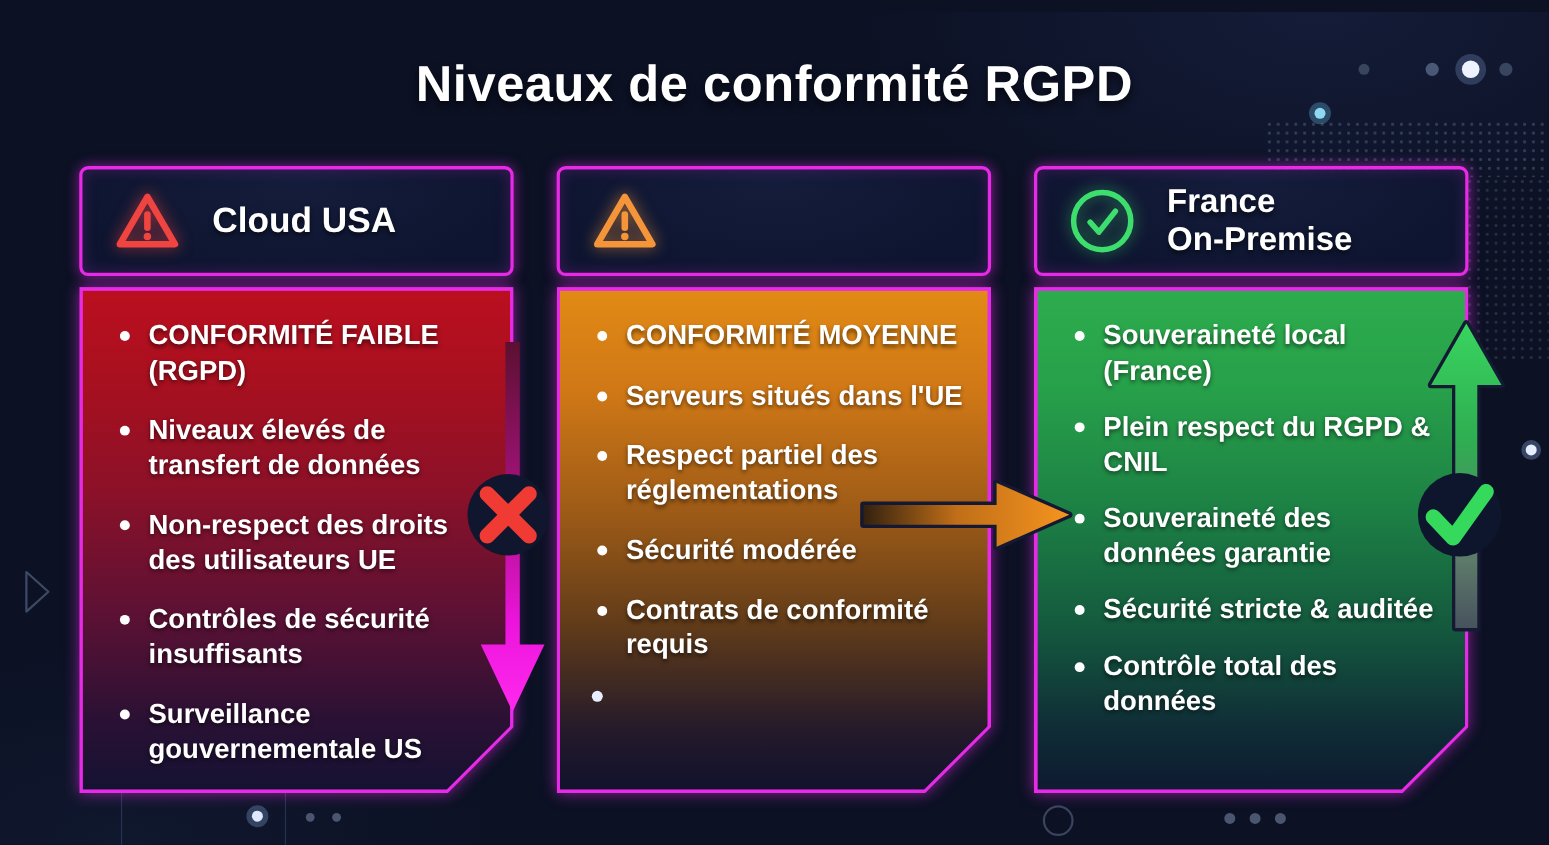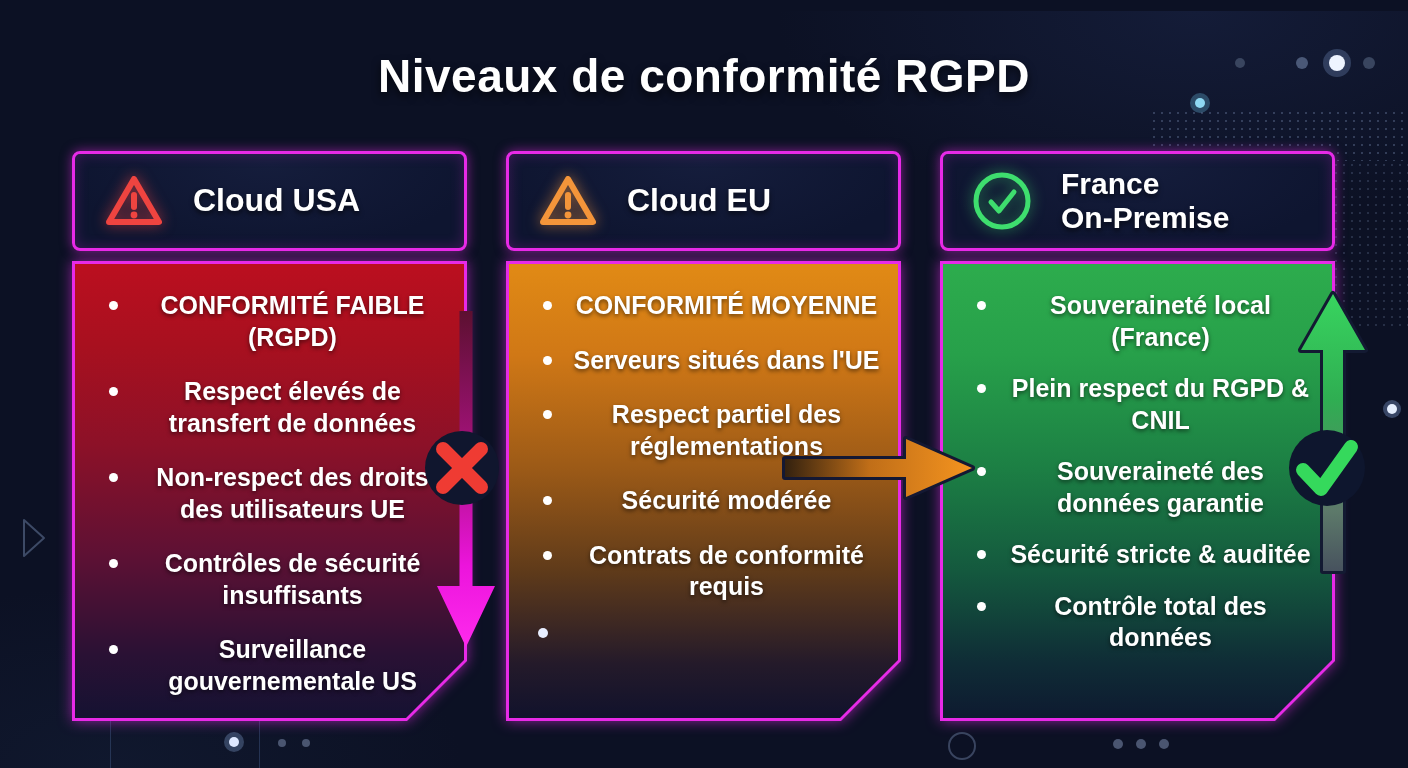--- a/index.html
+++ b/index.html
@@ -54,21 +54,20 @@
       clip-path:polygon(0 0,100% 0,100% calc(100% - 58px),calc(100% - 58px) 100%,0 100%);}
   .bd-in-usa{background:linear-gradient(180deg,#bb0f1f 0%,#a8101f 18%,#8c1128 40%,#5e1134 64%,#2a1134 86%,#151232 100%);}
   .bd-in-eu{background:linear-gradient(180deg,#e18a15 0%,#d07816 20%,#9c5a17 45%,#5e3a1a 68%,#241a2a 88%,#11122c 100%);}
   .bd-in-fr{background:linear-gradient(180deg,#2dac4d 0%,#27a04a 20%,#1c7f44 45%,#14583e 68%,#0f2c36 88%,#0e1a30 100%);}
 
   ul.bullets{list-style:none;margin:26px 14px 0 30px;padding:0;}
   ul.bullets li{
     position:relative;padding-left:30px;margin-bottom:23px;
     color:#fff;font-size:25px;font-weight:600;line-height:1.26;
     text-shadow:0 2px 4px rgba(0,0,0,.55);
-    text-align:center;
   }
   .col-fr ul.bullets li{margin-bottom:20px;}
   ul.bullets li::before{
     content:"";position:absolute;left:4px;top:11px;width:9px;height:9px;
     border-radius:50%;background:#fff;
   }
   
   .overlay{position:absolute;inset:0;z-index:5;pointer-events:none;}
   .dotgrid{position:absolute;z-index:1;pointer-events:none;
     background-image:radial-gradient(circle, rgba(125,145,185,.33) 1.2px, transparent 1.4px);
@@ -103,42 +102,38 @@
       <span class="hd-text">
         <span>Cloud USA</span>
         <span></span>
       </span>
     </header>
     <div class="bd-wrap">
       <div class="bd">
         <div class="bd-in bd-in-usa">
           <ul class="bullets">
             <li>CONFORMITÉ FAIBLE (RGPD)</li>
-            <li>Respect élevés de transfert de données</li>
+            <li>Niveaux élevés de transfert de données</li>
             <li>Non-respect des droits des utilisateurs UE</li>
             <li>Contrôles de sécurité insuffisants</li>
             <li>Surveillance gouvernementale US</li>
           </ul>
         </div>
       </div>
     </div>
   </section>
 
   <section class="col col-eu">
     <header class="hd">
       <span class="icon icon-eu">
         <svg width="60" height="56" viewBox="0 0 60 56">
           <path d="M30 6 L55 49 L5 49 Z" fill="none" stroke="#f4953a" stroke-width="6" stroke-linejoin="round"></path>
           <line x1="30" y1="22" x2="30" y2="34" stroke="#f4953a" stroke-width="6" stroke-linecap="round"></line>
           <circle cx="30" cy="42" r="3.4" fill="#f4953a"></circle>
         </svg>
-      </span>
-      <span class="hd-text">
-        <span>Cloud EU</span>
-        <span></span>
       </span>
     </header>
     <div class="bd-wrap">
       <div class="bd">
         <div class="bd-in bd-in-eu">
           <ul class="bullets">
             <li>CONFORMITÉ MOYENNE</li>
             <li>Serveurs situés dans l'UE</li>
             <li>Respect partiel des réglementations</li>
             <li>Sécurité modérée</li>

